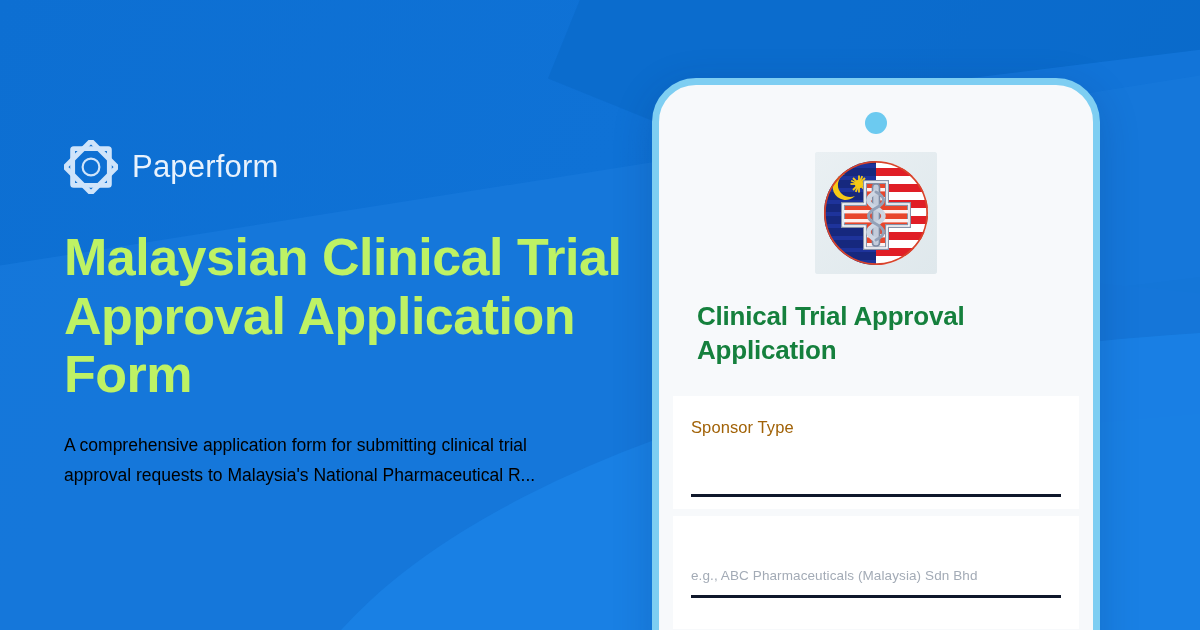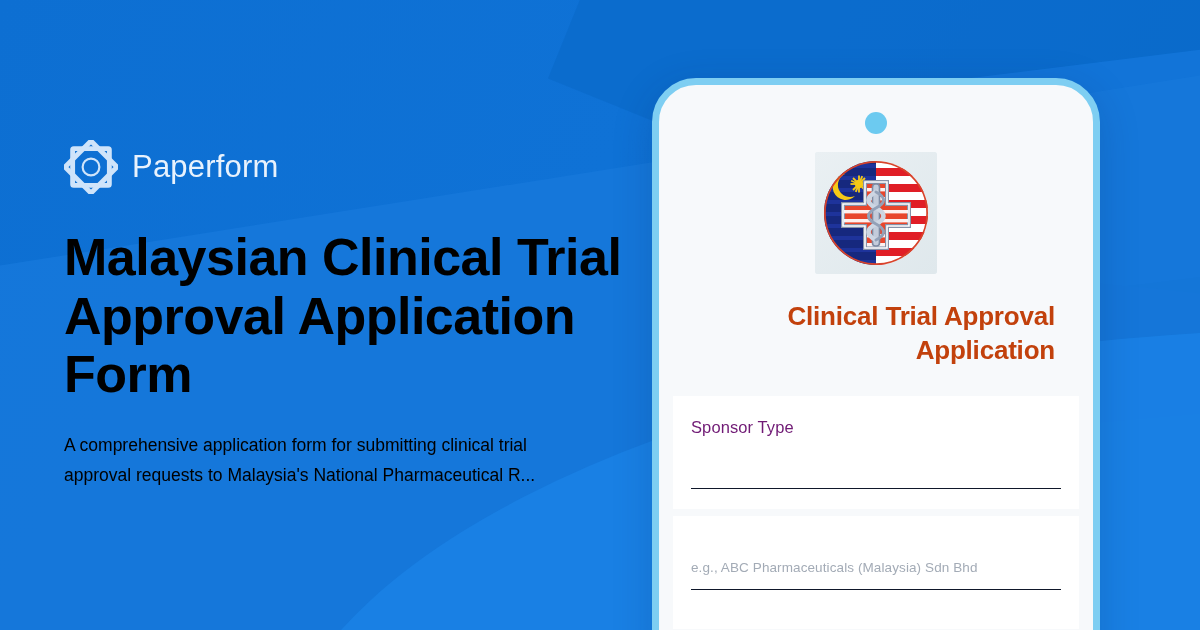--- a/index.html
+++ b/index.html
@@ -63,21 +63,21 @@
     z-index:5;
   }
 
   .brand{ display:flex; align-items:center; gap:14px; margin-bottom:34px; }
   .brand-mark{ width:54px; height:54px; flex:0 0 54px; }
   .brand-name{
     font-size:31px; font-weight:400; color:#e8f2fd; letter-spacing:.2px;
   }
 
   .headline{
-    font-size:52px; line-height:1.125; font-weight:700; color:#000000;
+    font-size:52px; line-height:1.125; font-weight:700; color:#bef264;
     letter-spacing:-.5px; max-width:560px; margin-bottom:26px;
   }
 
   .description{
     font-size:17.5px; line-height:1.72; color:#000000; font-weight:400;
     max-width:500px;
   }
 
   
   .phone{
@@ -93,36 +93,36 @@
   .phone-cam{
     width:22px; height:22px; border-radius:50%;
     background:#6ccaf0; margin:27px auto 0;
   }
   .form-logo-wrap{ margin:18px auto 0; width:122px; height:122px; }
   .form-logo{
     width:122px; height:122px; display:block; border-radius:3px;
     background:#e6eef2;
   }
   .form-title{
-    margin:26px 38px 0; text-align:right;
-    font-size:26px; line-height:1.3; font-weight:700; color:#c2410c;
+    margin:26px 38px 0; text-align:left;
+    font-size:26px; line-height:1.3; font-weight:700; color:#15803d;
     letter-spacing:-.2px;
   }
 
   .field-list{ margin-top:28px; }
   .field-card{
     background:#ffffff; margin:0 14px 7px; padding:22px 18px 0;
     min-height:113px;
   }
   .field-label{
-    font-size:16.5px; color:#701a75; font-weight:400; letter-spacing:.1px;
+    font-size:16.5px; color:#a16207; font-weight:400; letter-spacing:.1px;
   }
   .field-input{
-    margin-top:22px; min-height:30px;
-    border-bottom:1px solid #0f172a;
+    margin-top:30px; min-height:30px;
+    border-bottom:3px solid #0f172a;
   }
   .field-ph{
     font-size:13.5px; color:#a3abb6; letter-spacing:.1px;
     padding-bottom:7px; display:block;
   }
 </style>
 </head>
 <body>
 
 <div class="bg-root">

